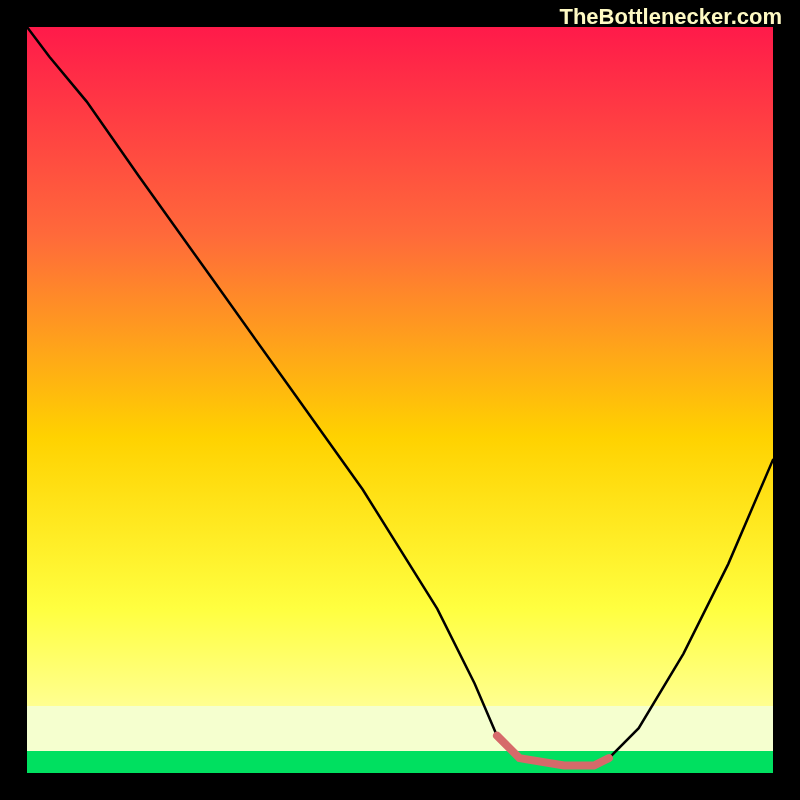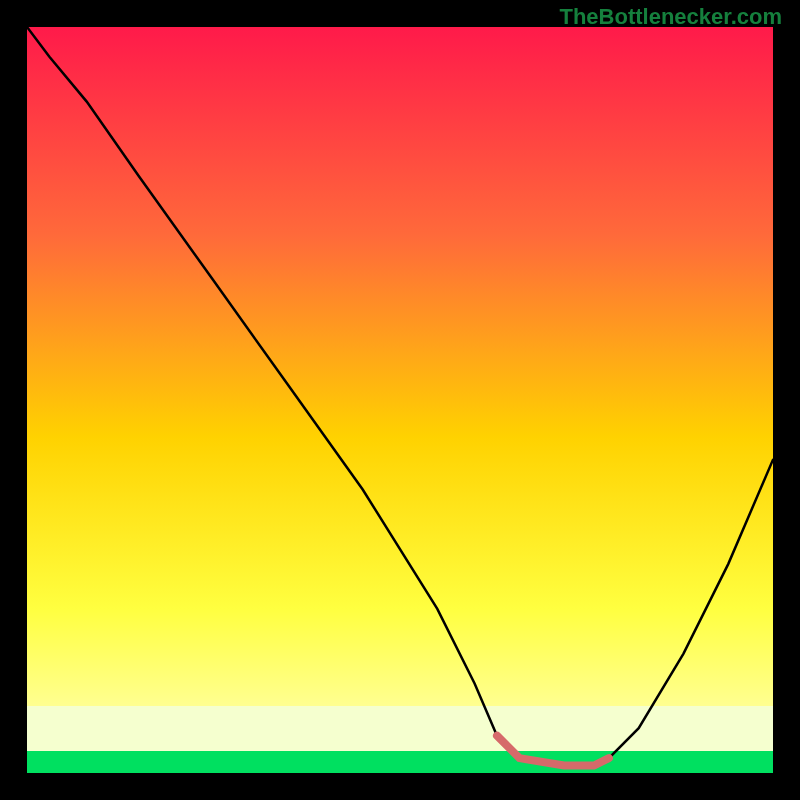--- a/index.html
+++ b/index.html
@@ -8,21 +8,21 @@
     width: 800px;
     height: 800px;
     background: #000;
     position: relative;
     font-family: Arial, sans-serif;
   }
   .watermark {
     position: absolute;
     top: 4px;
     right: 18px;
-    color: #15803d;
+    color: #fef9c3;
     font-size: 22px;
     font-weight: bold;
     z-index: 10;
   }
   .plot-area {
     position: absolute;
     top: 27px;
     left: 27px;
     width: 746px;
     height: 746px;

